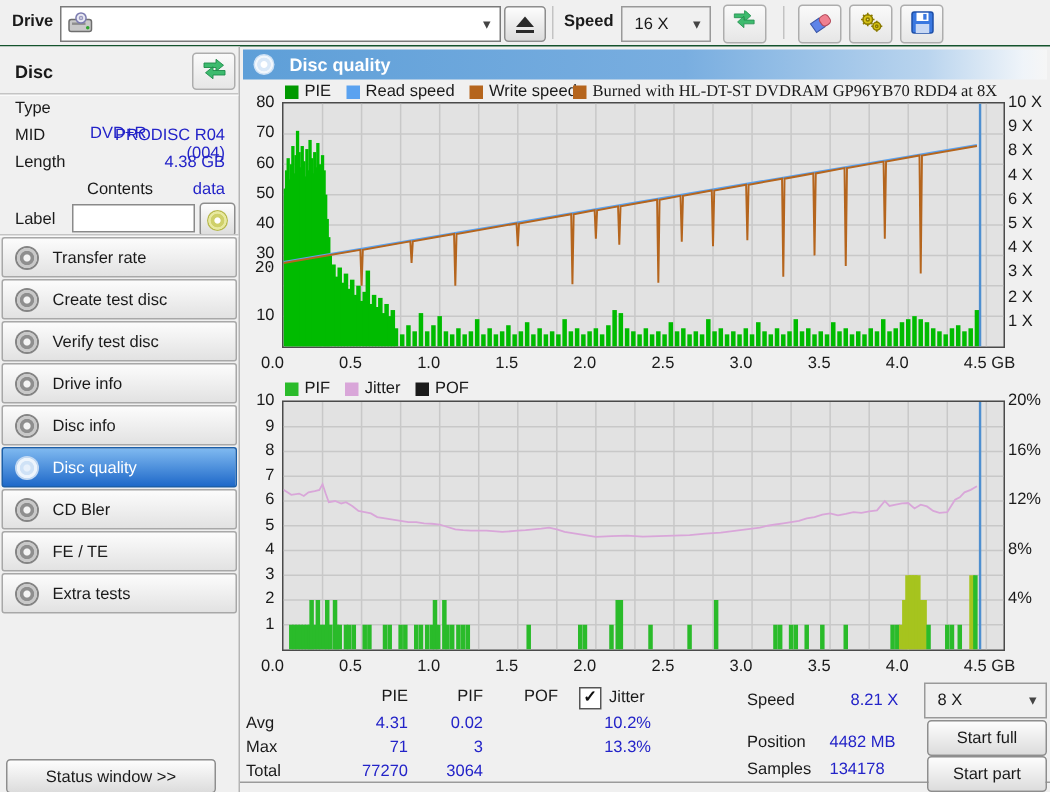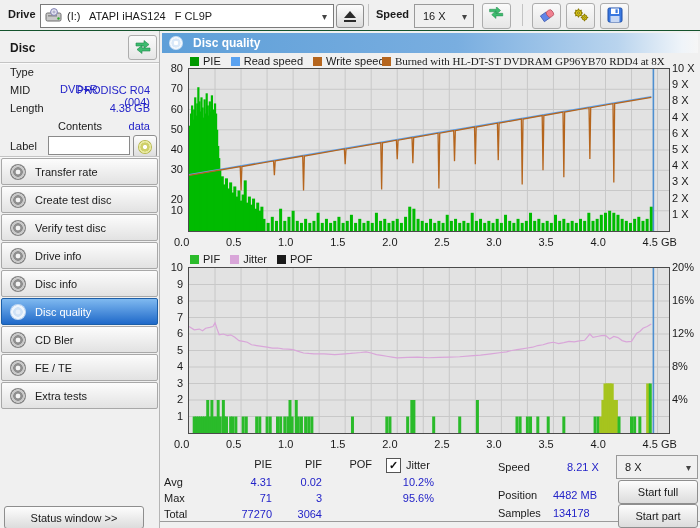--- a/index.html
+++ b/index.html
@@ -54,21 +54,20 @@
     <div class="abs combo" style="left:40px;top:4px;width:292px;height:22px;">
       <span class="abs" style="left:4px;top:3px;">
         <svg width="18" height="16" viewBox="0 0 18 16">
           <rect x="1" y="5" width="15" height="8" rx="1.5" fill="#C9C9C9" stroke="#6E6E6E"></rect>
           <rect x="3" y="7" width="9" height="1.6" fill="#8E8E8E"></rect>
           <circle cx="13.5" cy="10.5" r="1.2" fill="#2DA52D"></circle>
           <circle cx="9" cy="4" r="3.4" fill="#E8E8F2" stroke="#7C7CB0"></circle>
           <circle cx="9" cy="4" r="1" fill="#fff" stroke="#9A9AC0"></circle>
         </svg>
       </span>
-      <span style="margin-left:26px;white-space:pre;">(I:)   ATAPI iHAS124   F CL9P</span>
       <span class="chev">▾</span>
     </div>
     <div class="abs btn3d" style="left:336px;top:4px;width:26px;height:22px;">
       <span style="display:block;width:12px;">
         <span style="display:block;width:0;height:0;border-left:6px solid transparent;border-right:6px solid transparent;border-bottom:7px solid #2A2A2A;"></span>
         <span style="display:block;width:12px;height:2px;background:#2A2A2A;margin-top:2px;"></span>
       </span>
     </div>
     <div class="abs tsep" style="left:368px;top:4px;height:22px;"></div>
     <span class="abs bold" style="left:376px;top:8px;">Speed</span>
@@ -389,21 +388,21 @@
             <rect x="452.4696312364425" y="151.875" width="3" height="10.125" fill="#00BB00"></rect>
             <rect x="456.6344902386117" y="149.85" width="3" height="12.150000000000006" fill="#00BB00"></rect>
             <rect x="460.79934924078094" y="137.7" width="3" height="24.30000000000001" fill="#00BB00"></rect>
           </g>
           <line x1="0" y1="105.72" x2="462.29934924078094" y2="27.757499999999997" stroke="#5AA2F0" stroke-width="1.6"></line>
           <path d="M0 106.3125 L51.22776572668112 97.5329391891892 L52.060737527114966 121.5 L52.893709327548805 97.5329391891892 L84.5466377440347 91.91402027027026 L85.37960954446854 106.3125 L86.21258134490238 91.91402027027026 L113.7006507592191 86.99746621621622 L114.53362255965293 121.5 L115.36659436008676 86.99746621621622 L155.34924078091103 79.97381756756758 L156.18221258134488 95.175 L157.01518438177874 79.97381756756758 L191.79175704989154 73.828125 L192.62472885032537 120.4875 L193.45770065075922 73.828125 L207.409978308026 71.19425675675676 L208.24295010845987 90.1125 L209.0759219088937 71.19425675675676 L223.02819956616048 68.56038851351353 L223.86117136659433 94.16250000000001 L224.69414316702816 68.56038851351353 L249.05856832971796 64.17060810810811 L249.89154013015184 119.47500000000001 L250.72451193058563 64.17060810810811 L264.67678958785245 61.53673986486487 L265.50976138828634 92.1375 L266.34273318872016 61.53673986486487 L285.50108459869847 58.02491554054054 L286.3340563991323 95.175 L287.1670281995661 58.02491554054054 L308.40780911062905 54.16190878378379 L309.2407809110629 91.125 L310.07375271149675 54.16190878378379 L332.35574837310196 50.12331081081081 L333.1887201735358 115.425 L334.02169197396967 50.12331081081081 L353.18004338394786 46.61148648648649 L354.01301518438174 101.25 L354.84598698481557 46.61148648648649 L374.00433839479393 43.099662162162176 L374.83731019522776 108.33749999999999 L375.6702819956616 43.099662162162176 L400.0347071583514 38.709881756756765 L400.86767895878523 90.1125 L401.7006507592191 38.709881756756765 L423.98264642082427 34.671283783783785 L424.81561822125815 113.39999999999999 L425.648590021692 34.671283783783785 L462.29934924078094 28.35000000000001" fill="none" stroke="#B5651D" stroke-width="1.3"></path>
           <line x1="464.3817787418655" y1="0" x2="464.3817787418655" y2="162" stroke="#4E8FD0" stroke-width="1.6"></line>
         </svg>
       </div>
       <div class="ticklabel r" style="left:0px;top:149.75px;width:23px;">10</div>
-      <div class="ticklabel r" style="left:0px;top:139px;width:23px;">20</div>
+      <div class="ticklabel r" style="left:0px;top:119px;width:23px;font-family:Liberation Mono, monospace;">20</div>
       <div class="ticklabel r" style="left:0px;top:109.25px;width:23px;">30</div>
       <div class="ticklabel r" style="left:0px;top:89px;width:23px;">40</div>
       <div class="ticklabel r" style="left:0px;top:68.75px;width:23px;">50</div>
       <div class="ticklabel r" style="left:0px;top:48.5px;width:23px;">60</div>
       <div class="ticklabel r" style="left:0px;top:28.25px;width:23px;">70</div>
       <div class="ticklabel r" style="left:0px;top:8px;width:23px;">80</div>
       <div class="ticklabel" style="left:512px;top:153.8px;">1 X</div>
       <div class="ticklabel" style="left:512px;top:137.6px;">2 X</div>
       <div class="ticklabel" style="left:512px;top:121.39999999999999px;">3 X</div>
       <div class="ticklabel" style="left:512px;top:105.2px;">4 X</div>
@@ -579,21 +578,21 @@
       <div class="statcell" style="left:406px;top:459px;">Jitter</div>
       <div class="statcell" style="left:164px;top:476px;">Avg</div>
       <div class="statcell r blue" style="left:212px;top:476px;width:60px;">4.31</div>
       <div class="statcell r blue" style="left:282px;top:476px;width:40px;">0.02</div>
       <div class="statcell r blue" style="left:332px;top:476px;width:40px;"></div>
       <div class="statcell r blue" style="left:374px;top:476px;width:60px;">10.2%</div>
       <div class="statcell" style="left:164px;top:492px;">Max</div>
       <div class="statcell r blue" style="left:212px;top:492px;width:60px;">71</div>
       <div class="statcell r blue" style="left:282px;top:492px;width:40px;">3</div>
       <div class="statcell r blue" style="left:332px;top:492px;width:40px;"></div>
-      <div class="statcell r blue" style="left:374px;top:492px;width:60px;">95.6%</div>
+      <div class="statcell r blue" style="left:374px;top:492px;width:60px;">13.3%</div>
       <div class="statcell" style="left:164px;top:508px;">Total</div>
       <div class="statcell r blue" style="left:212px;top:508px;width:60px;">77270</div>
       <div class="statcell r blue" style="left:282px;top:508px;width:40px;">3064</div>
       <div class="statcell r blue" style="left:332px;top:508px;width:40px;"></div>
       <div class="statcell r blue" style="left:374px;top:508px;width:60px;"></div>
       <div class="statcell" style="left:498px;top:461px;">Speed</div>
       <div class="statcell blue" style="left:553px;top:461px;padding-left:14px;">8.21 X</div>
       <div class="statcell" style="left:498px;top:489px;">Position</div>
       <div class="statcell blue" style="left:553px;top:489px;">4482 MB</div>
       <div class="statcell" style="left:498px;top:507px;">Samples</div>

